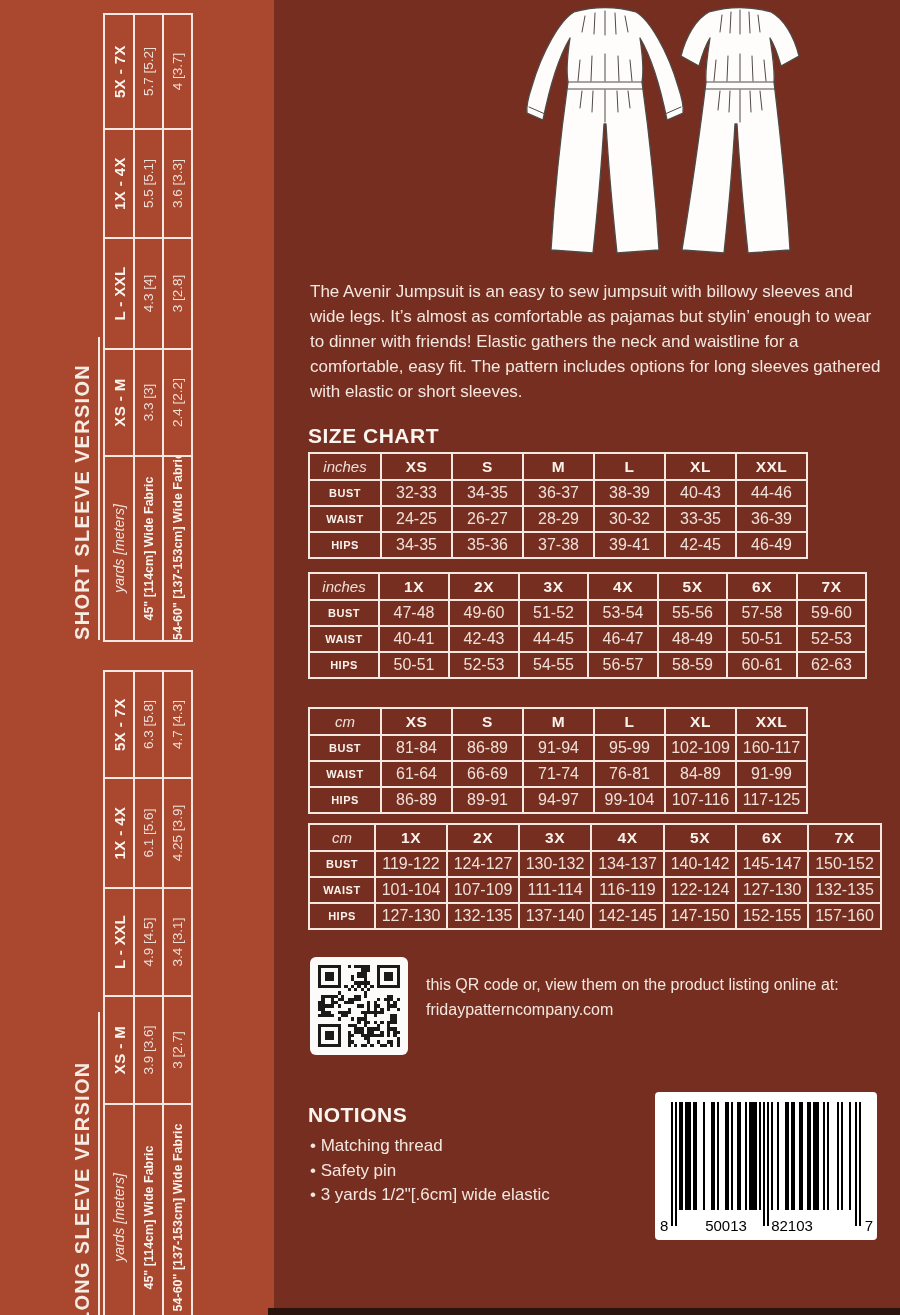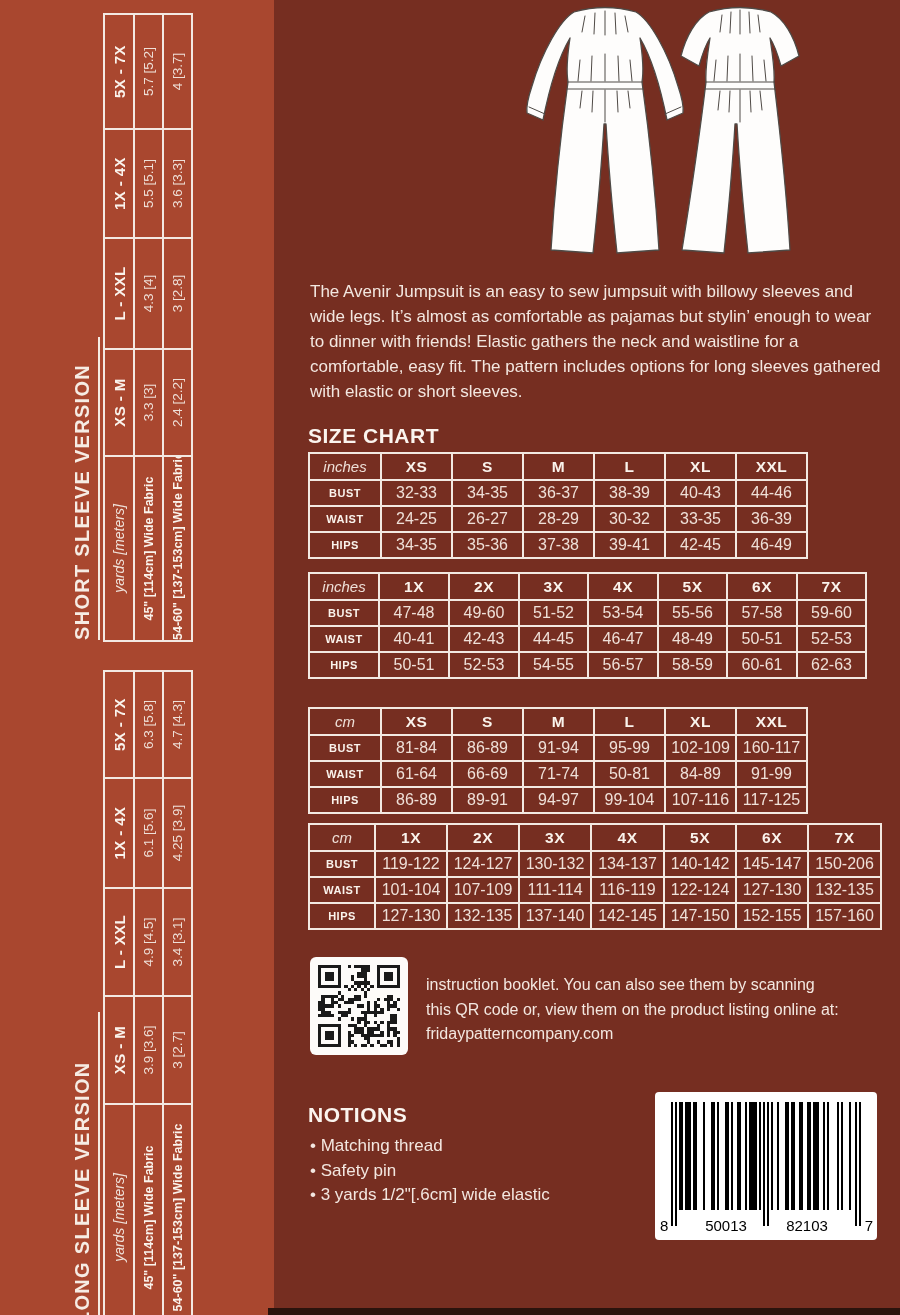--- a/index.html
+++ b/index.html
@@ -293,21 +293,21 @@
           <td class="val">91-94</td>
           <td class="val">95-99</td>
           <td class="val">102-109</td>
           <td class="val">160-117</td>
         </tr>
         <tr>
           <td class="rowlab">WAIST</td>
           <td class="val">61-64</td>
           <td class="val">66-69</td>
           <td class="val">71-74</td>
-          <td class="val">50-81</td>
+          <td class="val">76-81</td>
           <td class="val">84-89</td>
           <td class="val">91-99</td>
         </tr>
         <tr>
           <td class="rowlab">HIPS</td>
           <td class="val">86-89</td>
           <td class="val">89-91</td>
           <td class="val">94-97</td>
           <td class="val">99-104</td>
           <td class="val">107-116</td>
@@ -338,21 +338,21 @@
           <td class="szh">7X</td>
         </tr>
         <tr>
           <td class="rowlab">BUST</td>
           <td class="val">119-122</td>
           <td class="val">124-127</td>
           <td class="val">130-132</td>
           <td class="val">134-137</td>
           <td class="val">140-142</td>
           <td class="val">145-147</td>
-          <td class="val">150-206</td>
+          <td class="val">150-152</td>
         </tr>
         <tr>
           <td class="rowlab">WAIST</td>
           <td class="val">101-104</td>
           <td class="val">107-109</td>
           <td class="val">111-114</td>
           <td class="val">116-119</td>
           <td class="val">122-124</td>
           <td class="val">127-130</td>
           <td class="val">132-135</td>
@@ -566,21 +566,20 @@
         <rect x="13" y="24" width="1" height="1" fill="#1a1a1a"></rect>
         <rect x="14" y="24" width="1" height="1" fill="#1a1a1a"></rect>
         <rect x="16" y="24" width="1" height="1" fill="#1a1a1a"></rect>
         <rect x="19" y="24" width="1" height="1" fill="#1a1a1a"></rect>
         <rect x="20" y="24" width="1" height="1" fill="#1a1a1a"></rect>
         <rect x="22" y="24" width="1" height="1" fill="#1a1a1a"></rect>
         <rect x="24" y="24" width="1" height="1" fill="#1a1a1a"></rect>
       </svg>
   </div>
   <div class="qr-note">
-    <div>instruction booklet. You can also see them by scanning</div>
     <div>this QR code or, view them on the product listing online at:</div>
     <div>fridaypatterncompany.com</div>
   </div>
 
   <div class="h-block" style="left:308px;top:1103px;">NOTIONS</div>
   <ul class="notions-list">
     <li>Matching thread</li>
     <li>Safety pin</li>
     <li>3 yards 1/2"[.6cm] wide elastic</li>
   </ul>
@@ -629,18 +628,18 @@
         <rect x="76" y="0" width="1" height="54" fill="#000"></rect>
         <rect x="78" y="0" width="1" height="54" fill="#000"></rect>
         <rect x="83" y="0" width="1" height="54" fill="#000"></rect>
         <rect x="85" y="0" width="1" height="54" fill="#000"></rect>
         <rect x="89" y="0" width="1" height="54" fill="#000"></rect>
         <rect x="92" y="0" width="1" height="62" fill="#000"></rect>
         <rect x="94" y="0" width="1" height="62" fill="#000"></rect>
       </svg>
     <span class="bc-digit" style="left:5px;">8</span>
     <span class="bc-digit" style="left:34px;width:74px;text-align:center;">50013</span>
-    <span class="bc-digit" style="left:115px;width:74px;text-align:center;margin-top:24px;">82103</span>
+    <span class="bc-digit" style="left:100px;width:74px;text-align:center;margin-top:24px;">82103</span>
     <span class="bc-digit" style="right:4px;">7</span>
   </div>
 
   <div class="bottom-bar"></div>
 </div>
 
 </body></html>

